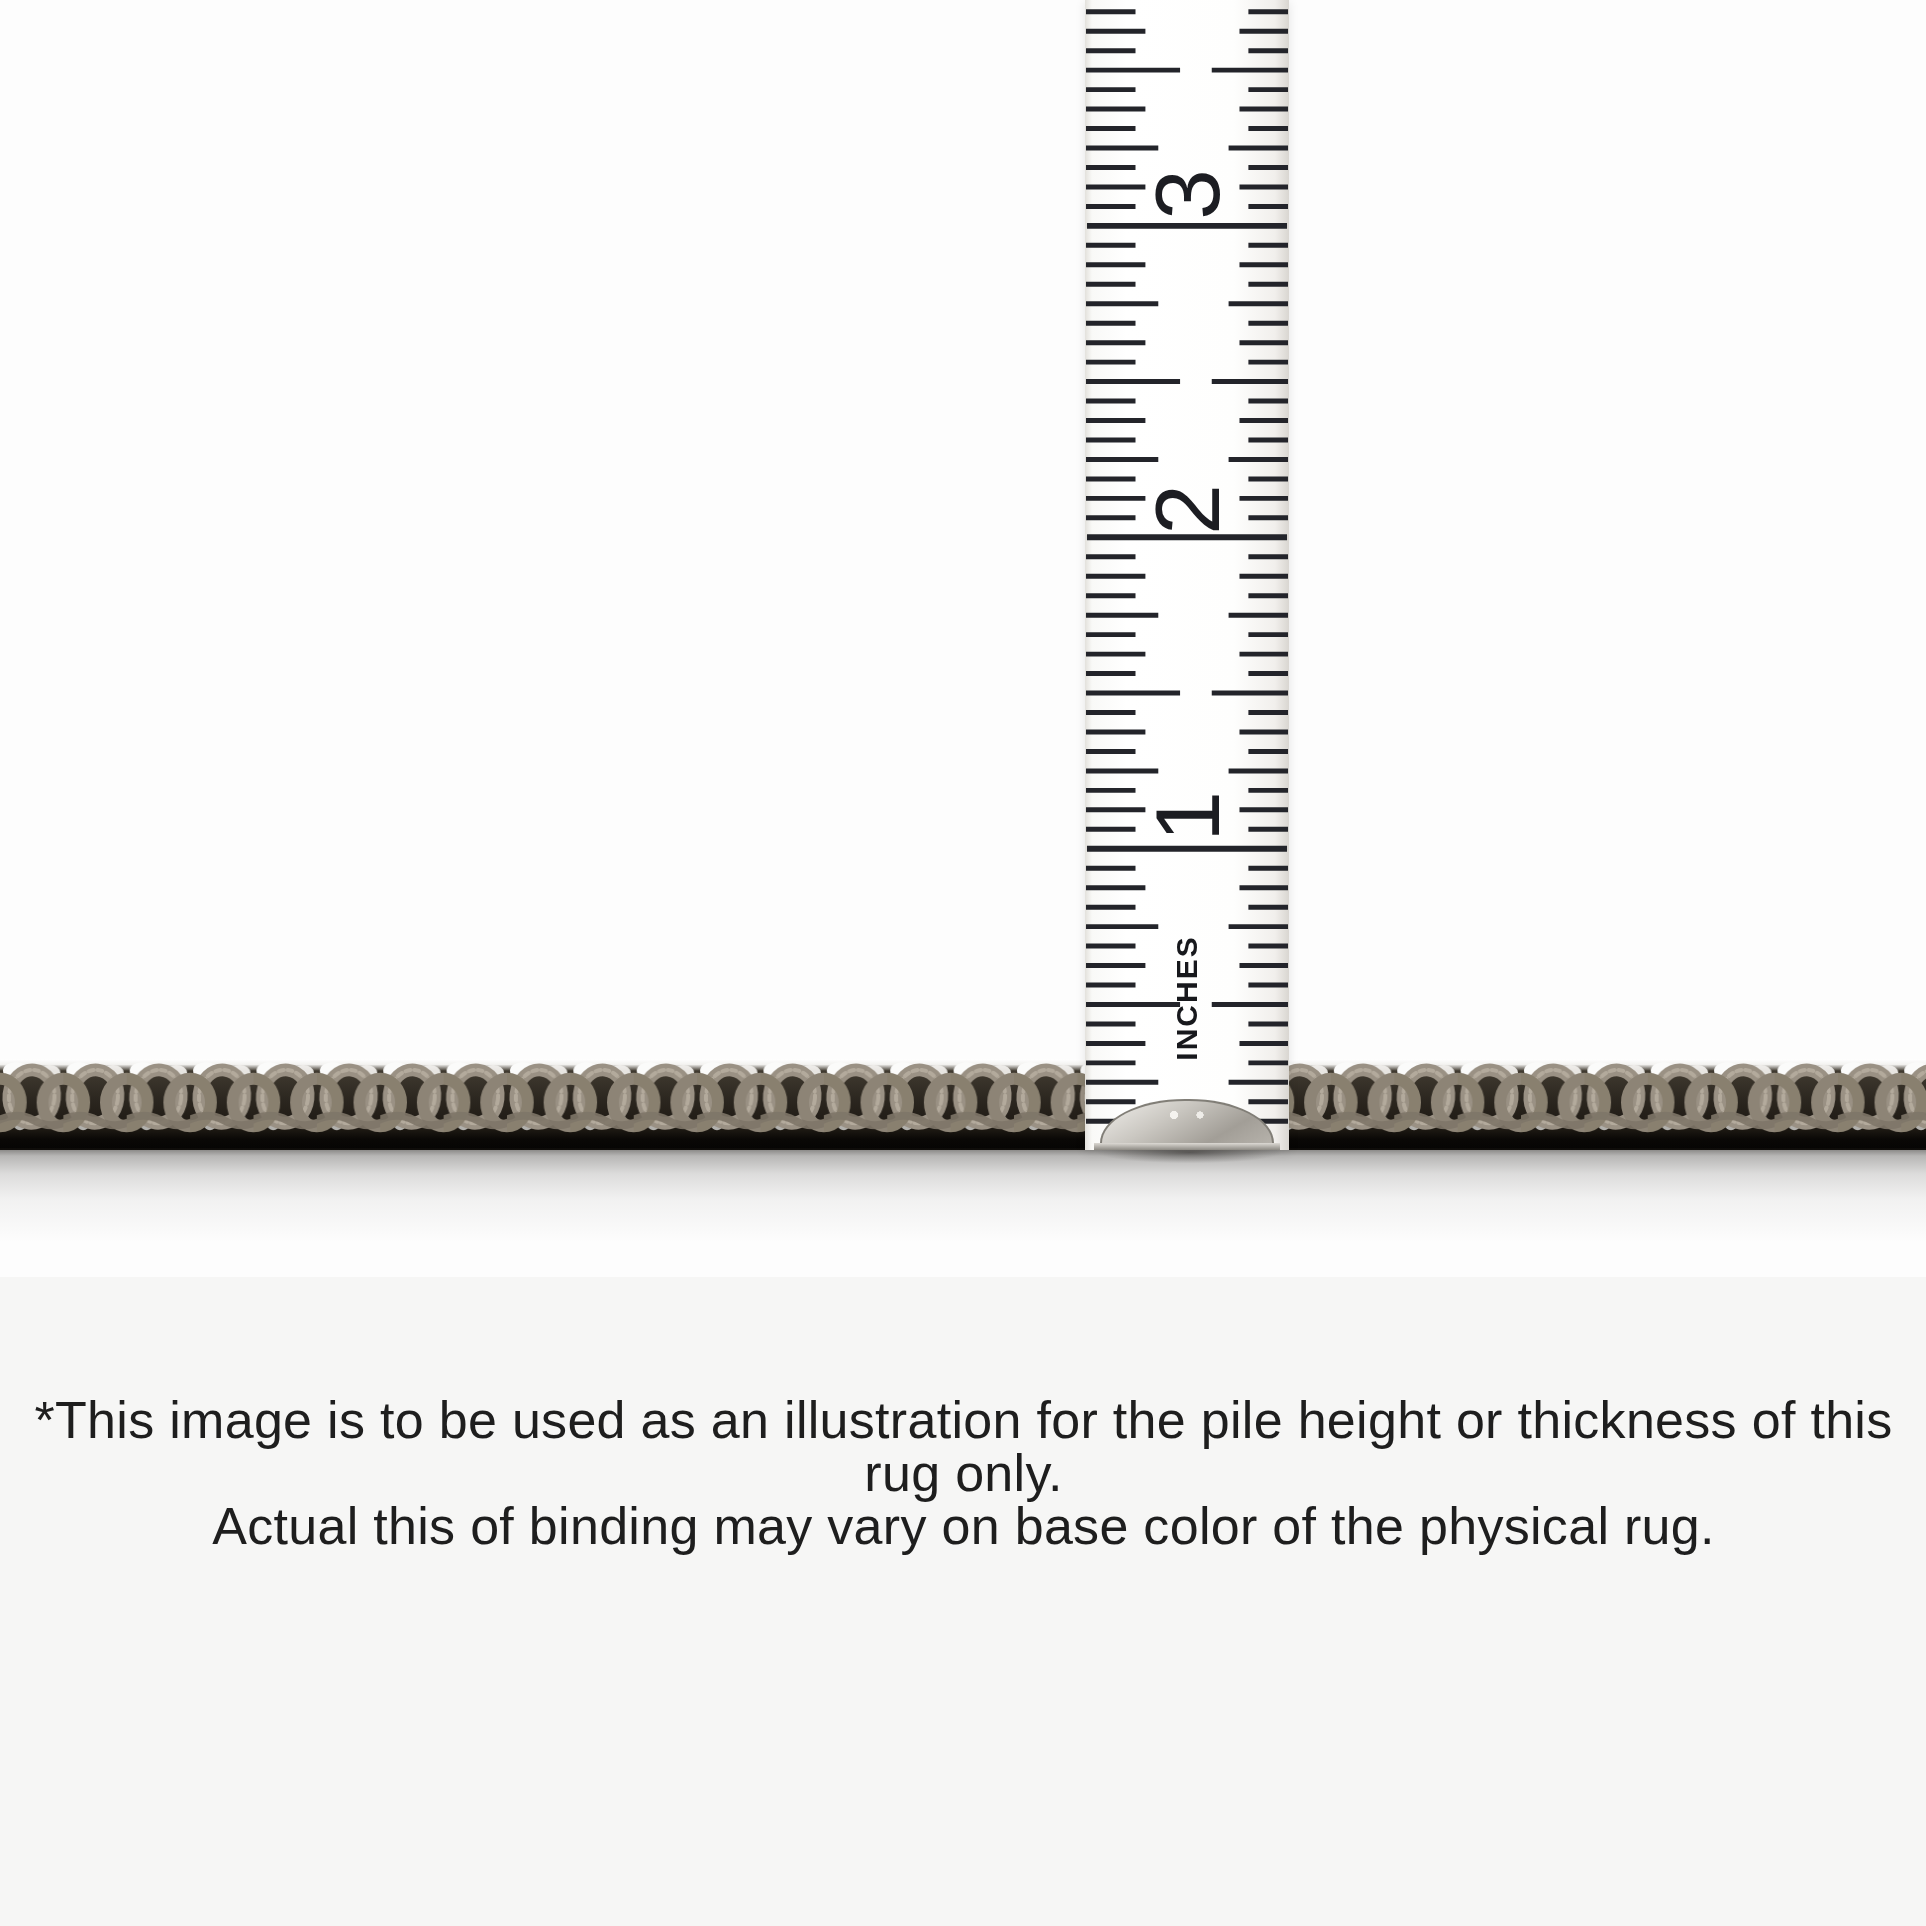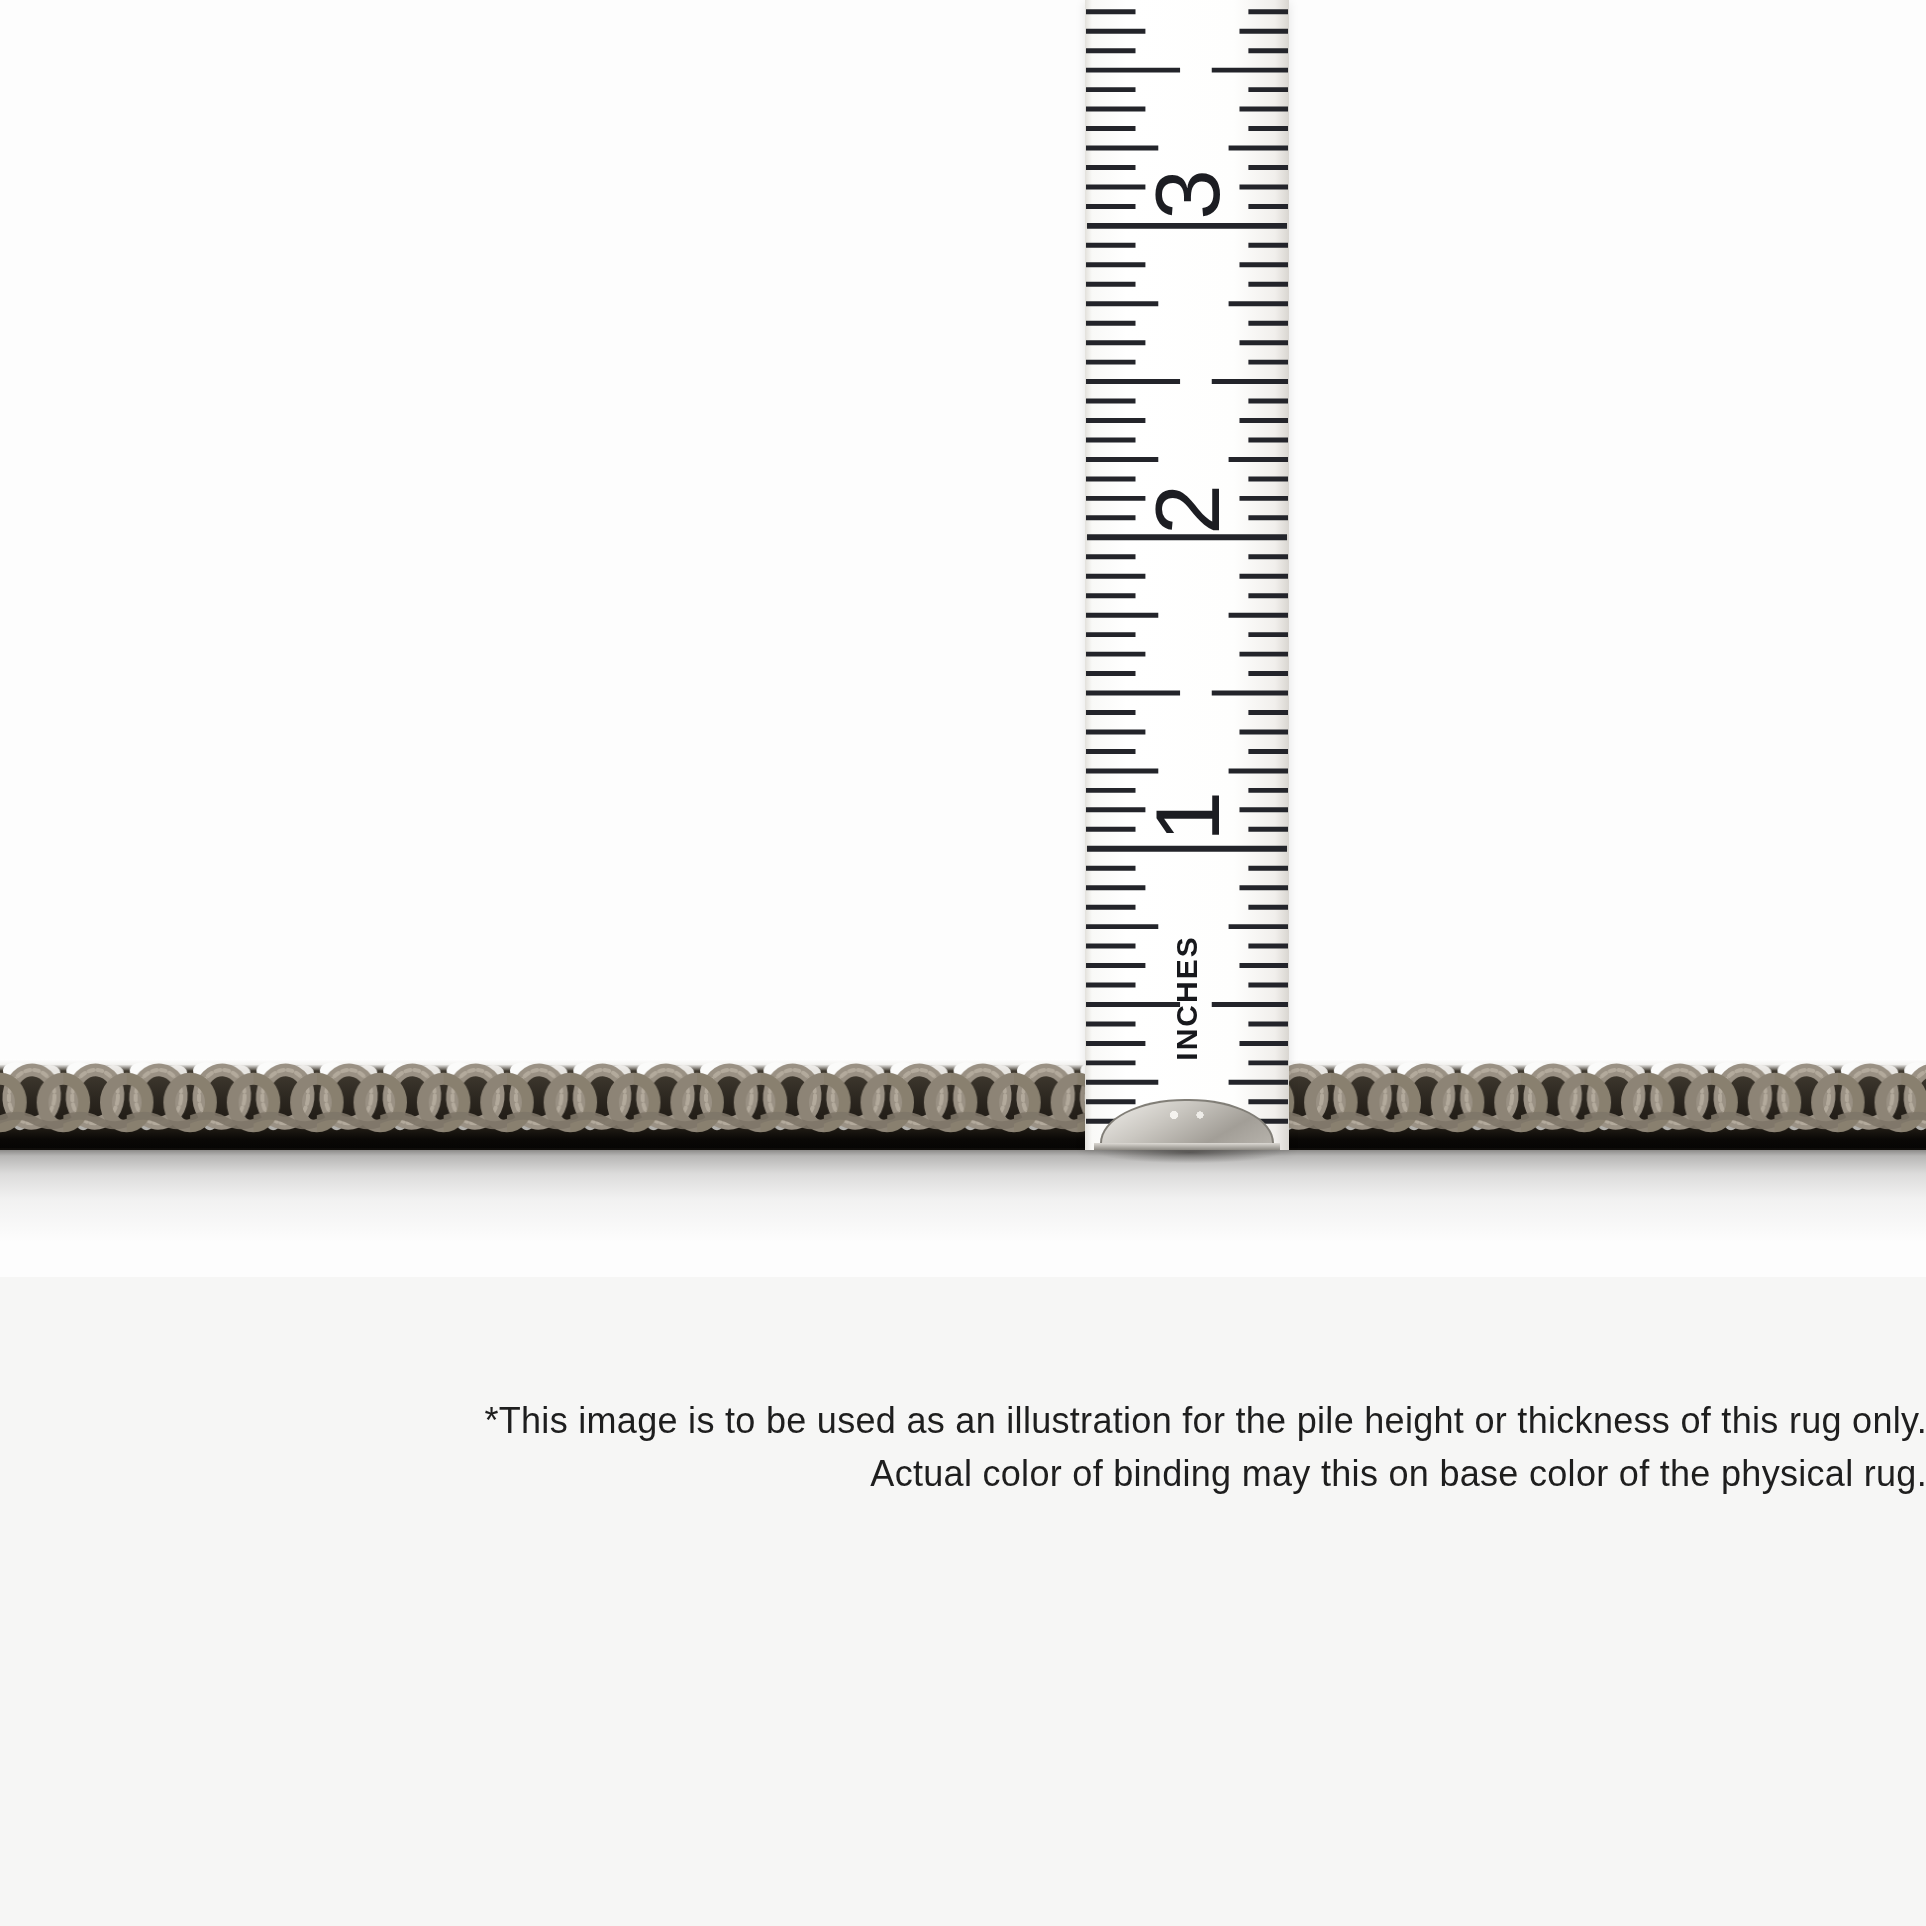--- a/index.html
+++ b/index.html
@@ -59,22 +59,22 @@
     position:absolute;left:50%;bottom:0;transform:translateX(-50%);
     width:186px;height:7px;
     background:linear-gradient(#dcd9d4,#8d8a83);
   }
   
   .caption{
     position:absolute;top:1277px;left:0;width:1927px;height:649px;
     background:#f6f6f5;
   }
   .caption p{
-    margin:0;text-align:right;
-    font-size:36px;line-height:53px;letter-spacing:0.3px;color:#1e1e1e;
+    margin:0;text-align:center;
+    font-size:52px;line-height:53px;letter-spacing:0.3px;color:#1e1e1e;
   }
   .caption p.first{margin-top:117px;}
 </style>
 </head>
 <body>
 
 <div class="stage">
 
   <div class="photo">
 
@@ -233,17 +233,17 @@
         </div>
       <div class="ruler-unit">INCHES</div>
       <div class="tip"></div>
       <div class="tip-base"></div>
     </div>
 
   </div>
 
   <div class="caption">
     <p class="first">*This image is to be used as an illustration for the pile height or thickness of this rug only.</p>
-    <p>Actual color of binding may this on base color of the physical rug.</p>
+    <p>Actual this of binding may vary on base color of the physical rug.</p>
   </div>
 
 </div>
 
 
 </body></html>

